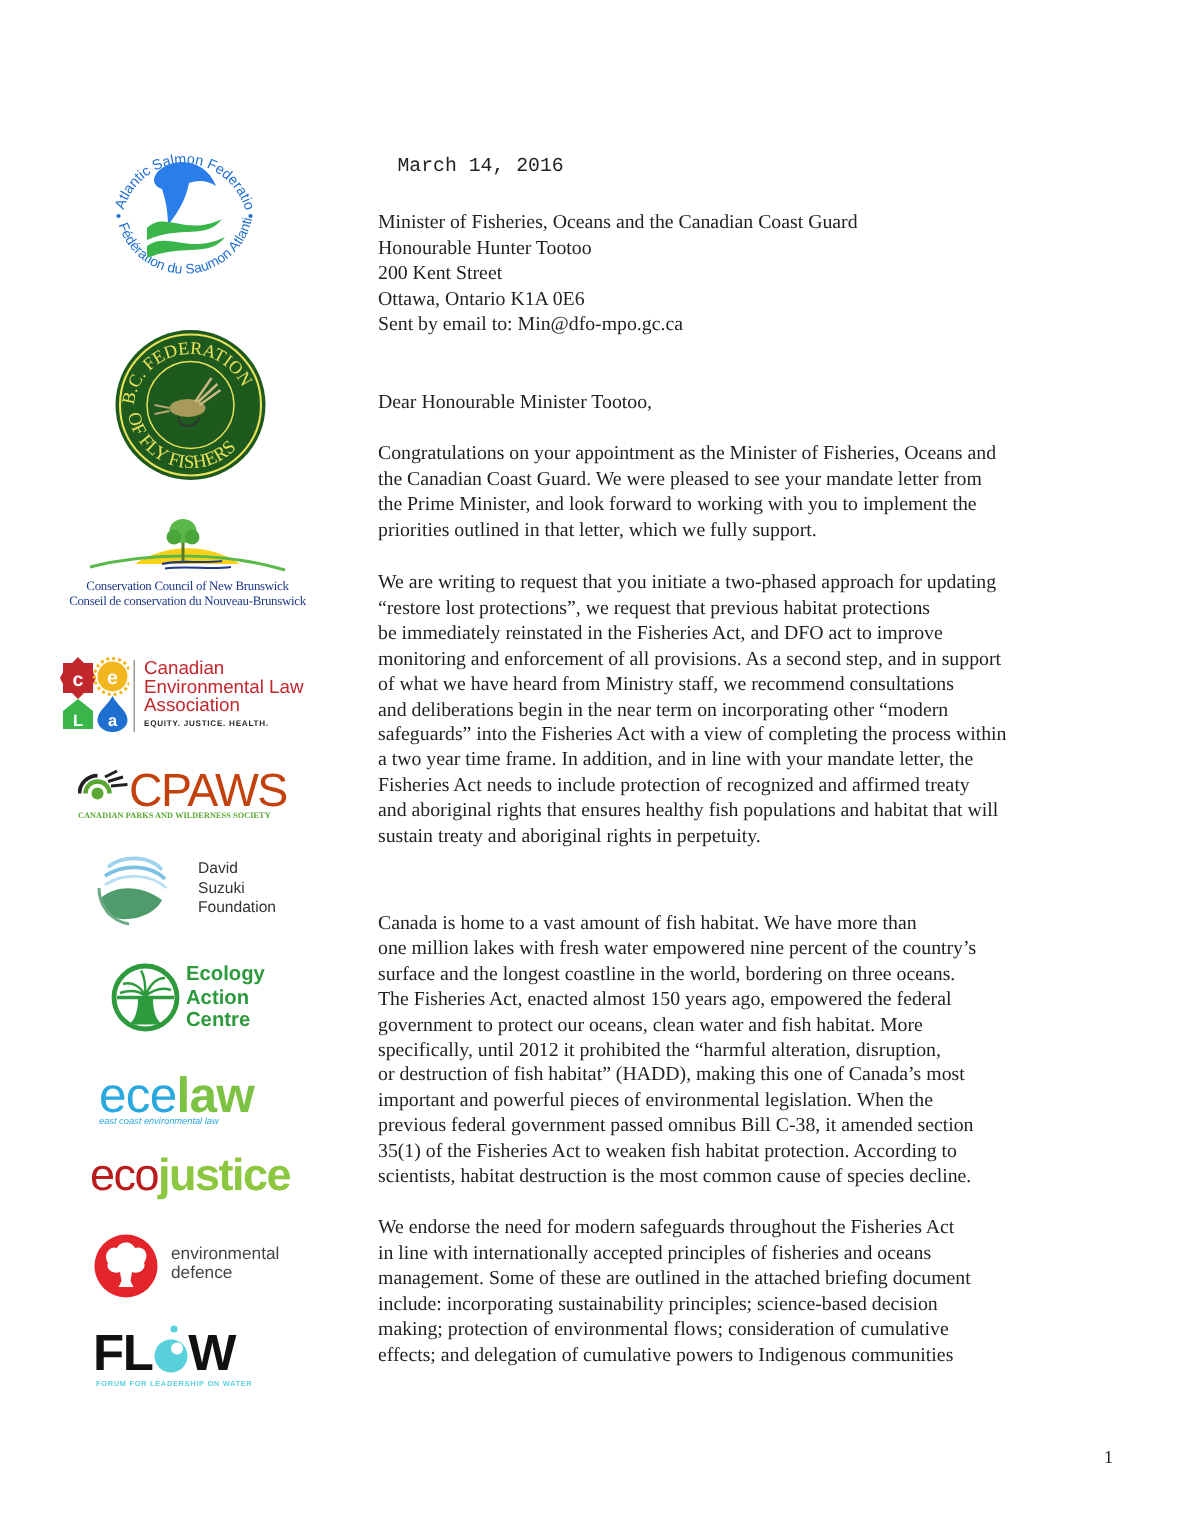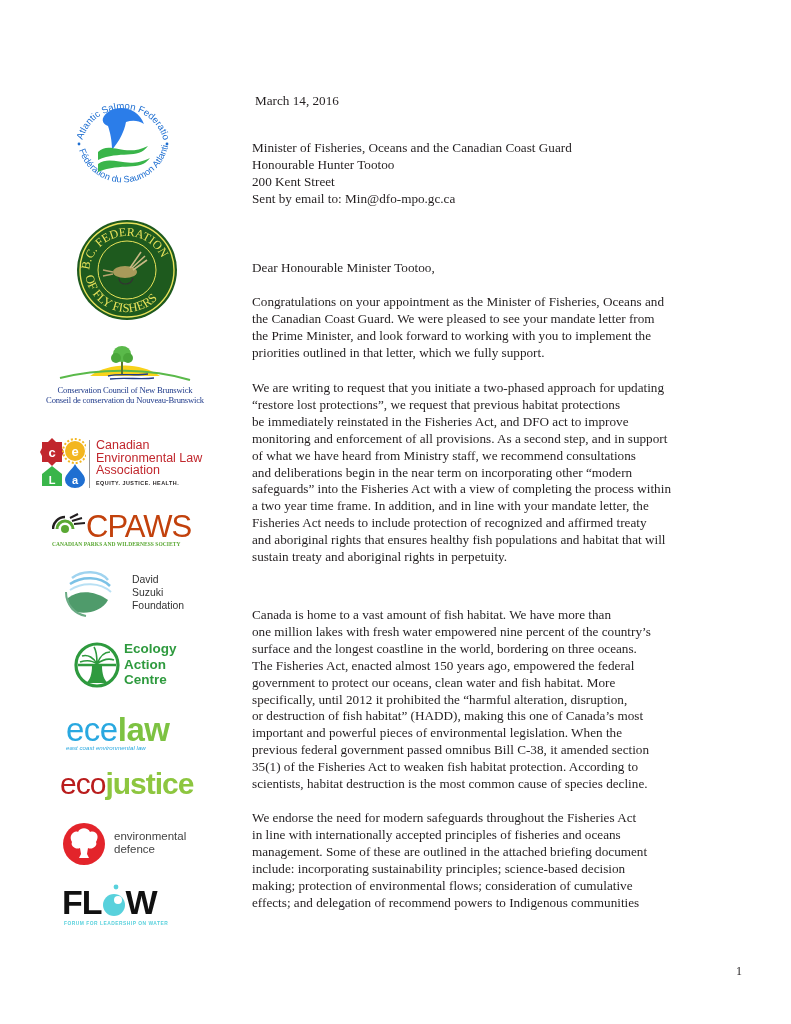--- a/index.html
+++ b/index.html
@@ -1,21 +1,21 @@
 <!DOCTYPE html>
 <html><head>
 <meta charset="utf-8">
 <style>
   html, body { margin: 0; padding: 0; background: #ffffff; }
   body { width: 791px; height: 1024px; position: relative; overflow: hidden; font-family: "Liberation Serif", "DejaVu Serif", serif; color: #231f20; }
   .page { position: absolute; left: 0; top: 0; width: 791px; height: 1024px; background: #fff; }
 
   
   .letter { position: absolute; left: 252px; top: 90px; width: 450px; font-size: 13.2px; line-height: 16.9px; }
-  .date { margin: 3px; }
+  .date { margin: 13px; font-family: Liberation Mono, monospace; }
   .addr { margin: 0; position: absolute; top: 50px; left: 0; }
   .addr div { white-space: nowrap; }
   .salutation { position: absolute; top: 170px; left: 0; margin: 0; white-space: nowrap; }
   .para { position: absolute; left: 0; margin: 0; }
   .para .ln { display: block; white-space: nowrap; }
   .p1 { top: 204px; }
   .p2 { top: 290px; }
   .p3 { top: 517px; }
   .p4 { top: 720px; }
 
@@ -206,20 +206,21 @@
     <div class="sub">FORUM FOR LEADERSHIP ON WATER</div>
   </div>
 
   <div class="letter">
     <p class="date">March 14, 2016</p>
 
     <div class="addr">
       <div>Minister of Fisheries, Oceans and the Canadian Coast Guard</div>
       <div>Honourable Hunter Tootoo</div>
       <div>200 Kent Street</div>
+      <div>Ottawa, Ontario K1A 0E6</div>
       <div>Sent by email to: Min@dfo-mpo.gc.ca</div>
     </div>
 
     <p class="salutation">Dear Honourable Minister Tootoo,</p>
 
     <p class="para p1">
       <span class="ln">Congratulations on your appointment as the Minister of Fisheries, Oceans and</span>
       <span class="ln">the Canadian Coast Guard. We were pleased to see your mandate letter from</span>
       <span class="ln">the Prime Minister, and look forward to working with you to implement the</span>
       <span class="ln">priorities outlined in that letter, which we fully support.</span>
@@ -252,18 +253,18 @@
       <span class="ln">35(1) of the Fisheries Act to weaken fish habitat protection. According to</span>
       <span class="ln">scientists, habitat destruction is the most common cause of species decline.</span>
     </p>
 
     <p class="para p4">
       <span class="ln">We endorse the need for modern safeguards throughout the Fisheries Act</span>
       <span class="ln">in line with internationally accepted principles of fisheries and oceans</span>
       <span class="ln">management. Some of these are outlined in the attached briefing document</span>
       <span class="ln">include: incorporating sustainability principles; science-based decision</span>
       <span class="ln">making; protection of environmental flows; consideration of cumulative</span>
-      <span class="ln">effects; and delegation of recommend powers to Indigenous communities</span>
+      <span class="ln">effects; and delegation of cumulative powers to Indigenous communities</span>
     </p>
   </div>
 
   <div class="page-number">1</div>
 </div>
 
 </body></html>

